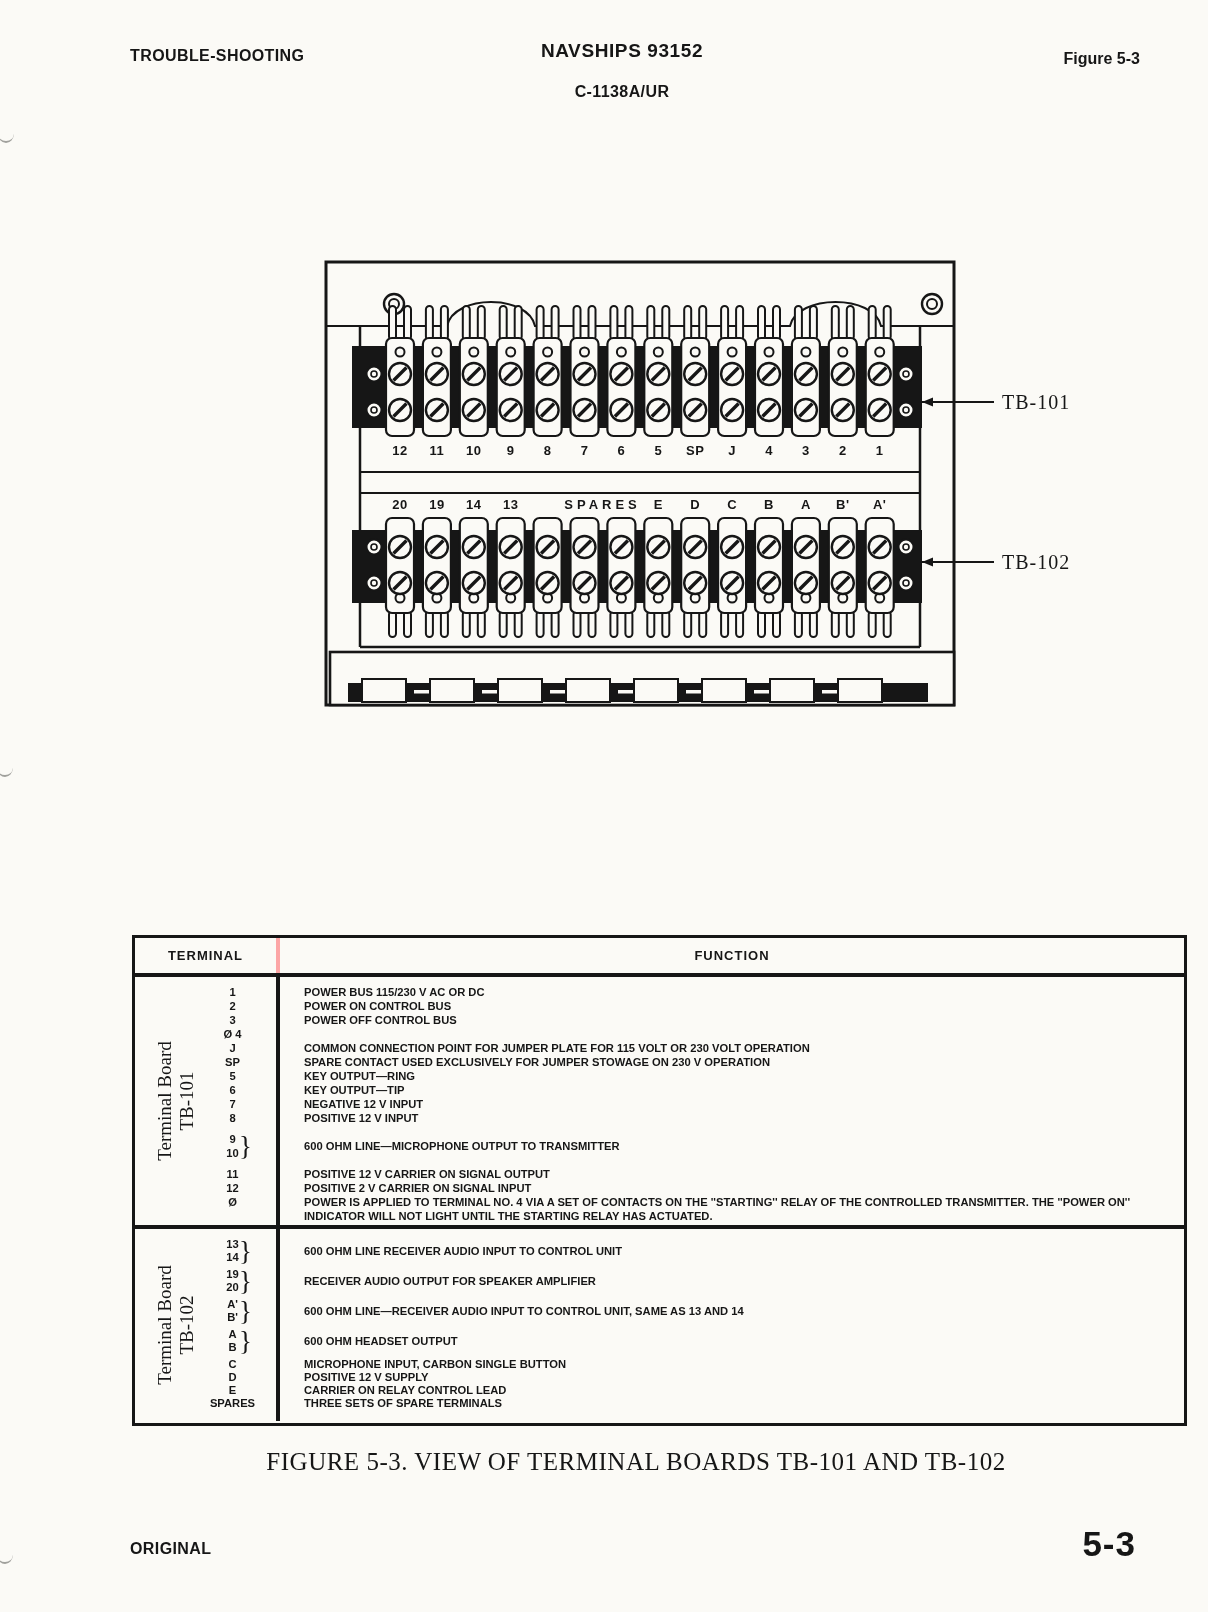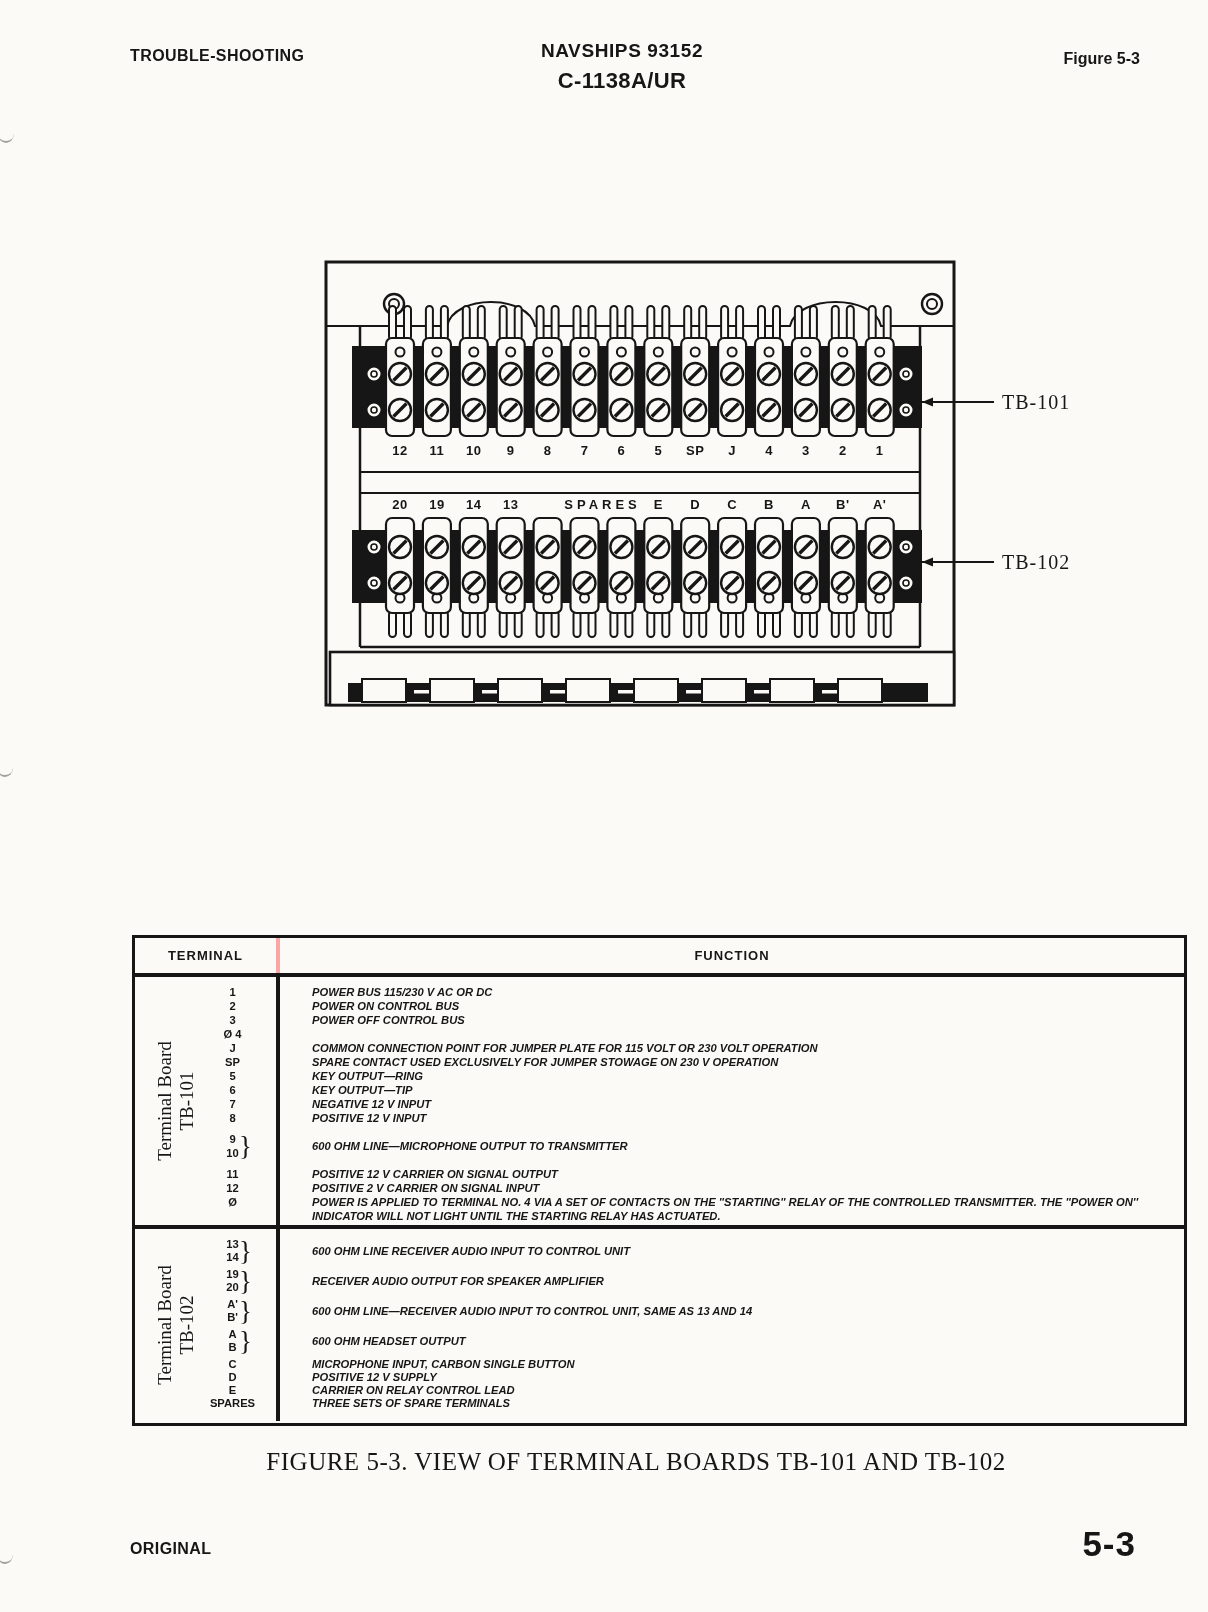--- a/index.html
+++ b/index.html
@@ -9,21 +9,21 @@
     margin:0 auto;
     background:#fbfaf6;
     font-family:"Liberation Sans",sans-serif;
     color:#161616;
     overflow:hidden;
   }
   
   .hdr-left{position:absolute;left:130px;top:47px;font-size:16px;font-weight:bold;letter-spacing:.4px;}
   .hdr-center{position:absolute;left:622px;top:40px;transform:translateX(-50%);text-align:center;}
   .hdr-center .l1{font-size:19px;font-weight:bold;letter-spacing:.6px;}
-  .hdr-center .l2{font-size:22px;font-weight:bold;letter-spacing:.4px;margin-top:6px;}
+  .hdr-center .l2{font-size:16px;font-weight:bold;letter-spacing:.4px;margin-top:21px;}
   .hdr-right{position:absolute;right:68px;top:50px;font-size:16px;font-weight:bold;padding-left:20px;}
   .caption{position:absolute;left:0;right:0;top:1448px;text-align:center;padding-left:64px;
            font-family:"Liberation Serif",serif;font-size:25px;letter-spacing:.5px;}
   .ftr-left{position:absolute;left:130px;top:1540px;font-size:16px;font-weight:bold;letter-spacing:.4px;}
   .ftr-right{position:absolute;right:72px;top:1524px;font-size:35px;font-weight:bold;letter-spacing:1px;}
   .scan-mark{position:absolute;width:16px;height:9px;border-bottom:2px solid #8a8a86;
              border-radius:0 0 60% 60%/0 0 100% 100%;opacity:.8;}
   
   .diagram-wrap{position:absolute;left:318px;top:246px;width:760px;height:470px;}
   
@@ -37,21 +37,21 @@
                font-size:13px;font-weight:bold;letter-spacing:1px;}
   .tsection{position:relative;box-sizing:border-box;}
   .tsection .col-rule{position:absolute;left:141px;top:0;bottom:0;width:4px;background:#161616;}
   .s1{height:252px;border-bottom:4px solid #161616;padding-top:8px;line-height:14px;}
   .s2{height:192px;padding-top:5px;line-height:13px;}
   .trow{display:flex;position:relative;}
   .trow.grp{margin:7px 0;}
   .s2 .trow.grp{margin:4px 0;}
   .tcell{width:145px;box-sizing:border-box;padding-left:50px;text-align:center;
          font-weight:bold;font-size:11.2px;flex-shrink:0;}
-  .fcell{flex:1;padding-left:32px;padding-right:12px;font-weight:bold;font-size:11.2px;font-style:italic;}
+  .fcell{flex:1;padding-left:24px;padding-right:12px;font-weight:bold;font-size:11.2px;}
   .trow.grp .fcell{display:flex;align-items:center;}
   .brace{position:absolute;left:104px;top:50%;transform:translateY(-50%);
          font-family:"Liberation Serif",serif;font-size:27px;font-weight:normal;line-height:1;}
   .board-label{position:absolute;left:-98px;width:280px;height:46px;top:50%;
                transform:translateY(-50%) rotate(-90deg);text-align:center;
                font-family:"Liberation Serif",serif;font-size:19px;line-height:22px;}
 </style>
 </head>
 <body>
 

